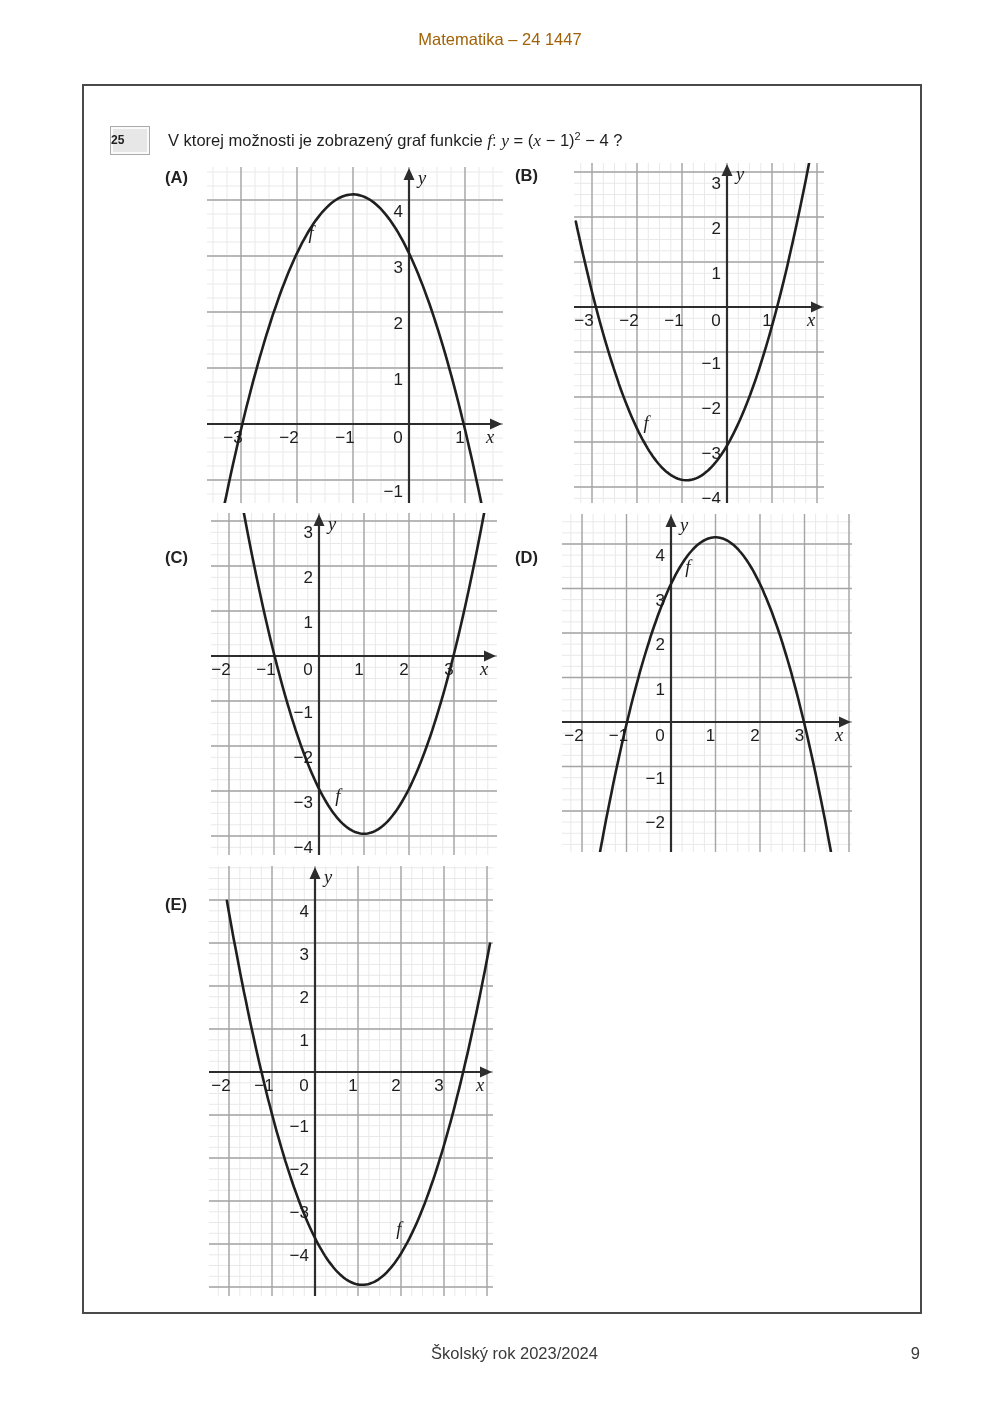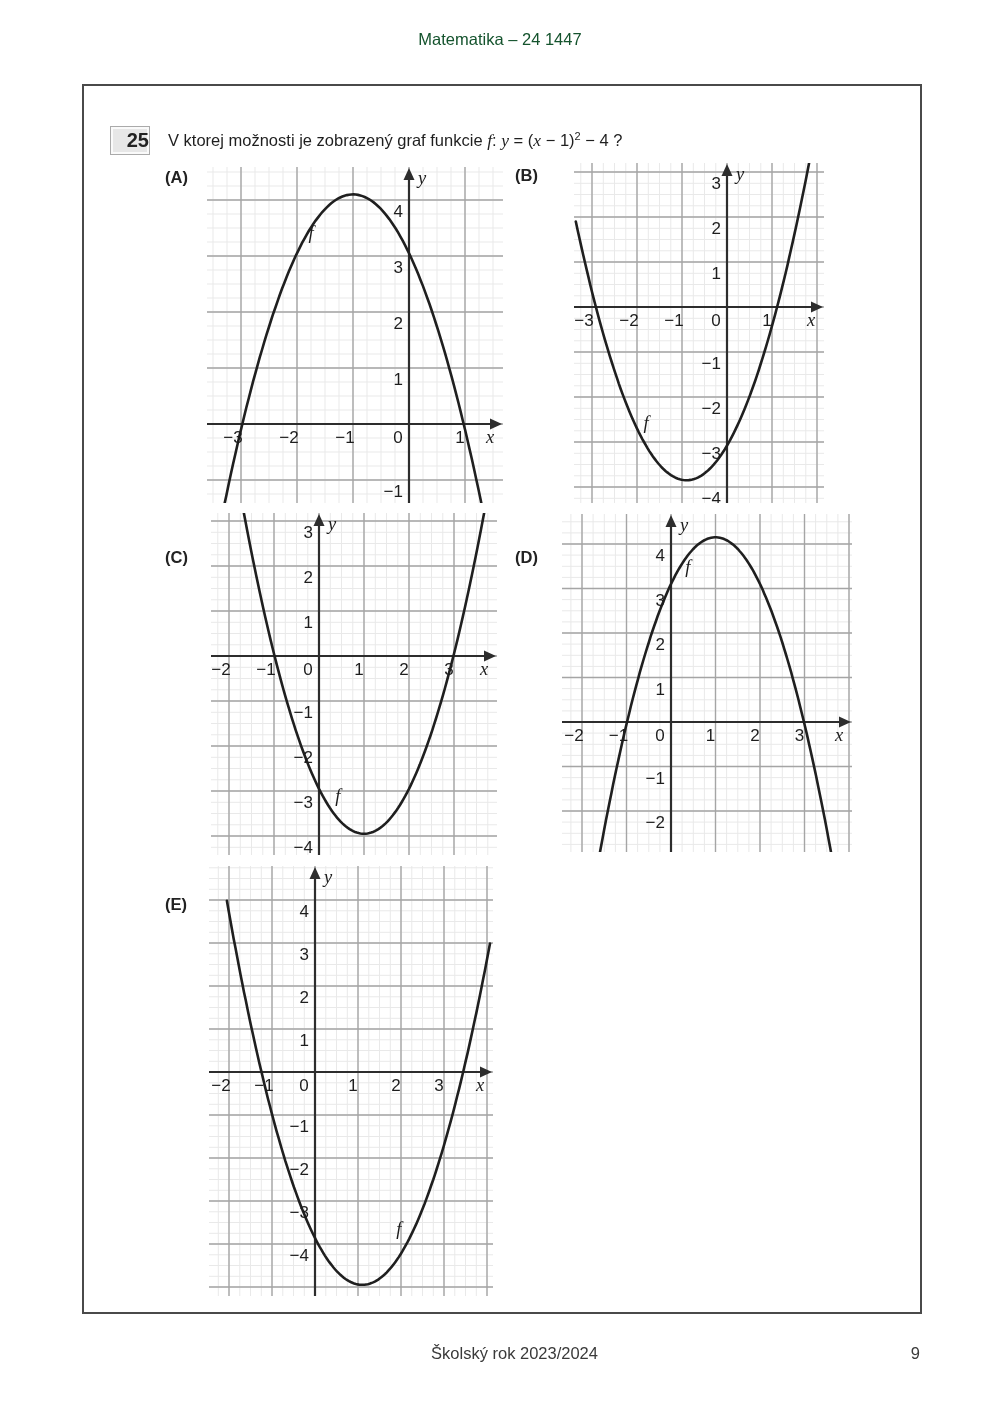--- a/index.html
+++ b/index.html
@@ -1,22 +1,22 @@
 <!DOCTYPE html>
 <html><head>
 <meta charset="utf-8">
 <style>
   html,body{margin:0;padding:0;background:#fff;}
   body{width:1000px;height:1414px;position:relative;font-family:"Liberation Sans",sans-serif;color:#1f1f1f;}
   .abs{position:absolute;}
-  .header-title{left:0;right:0;top:30px;text-align:center;font-size:16.5px;color:#14532d;}
+  .header-title{left:0;right:0;top:30px;text-align:center;font-size:16.5px;color:#a16207;}
   .border-box{left:82px;top:84px;width:836px;height:1226px;border:2px solid #4a4a4a;background:#fff;}
   .qnum{left:110px;top:126px;width:38px;height:27px;background:#e7e7e7;border:1px solid #aaaaaa;
-        box-shadow:inset 0 0 0 2px #fafafa;font-weight:bold;font-size:20px;color:#222;
-        text-align:right;line-height:27px;}
+        box-shadow:inset 0 0 0 2px #fafafa;font-weight:bold;font-size:12px;color:#222;
+        text-align:left;line-height:27px;}
   .qtext{left:168px;top:129px;font-size:16.5px;color:#1f1f1f;white-space:nowrap;text-align:right;}
   .mvar{font-family:"Liberation Serif",serif;font-style:italic;font-size:17.5px;}
   .qtext sup{font-size:11px;}
   .optlabel{font-weight:bold;font-size:16.5px;color:#222;}
   .ol-a{left:165px;top:168px;} .ol-b{left:515px;top:166px;}
   .ol-c{left:165px;top:548px;} .ol-d{left:515px;top:548px;}
   .ol-e{left:165px;top:895px;}
   .graph{line-height:0;}
   .g-a{left:207px;top:167px;} .g-b{left:574px;top:163px;}
   .g-c{left:211px;top:513px;} .g-d{left:562px;top:514px;}

